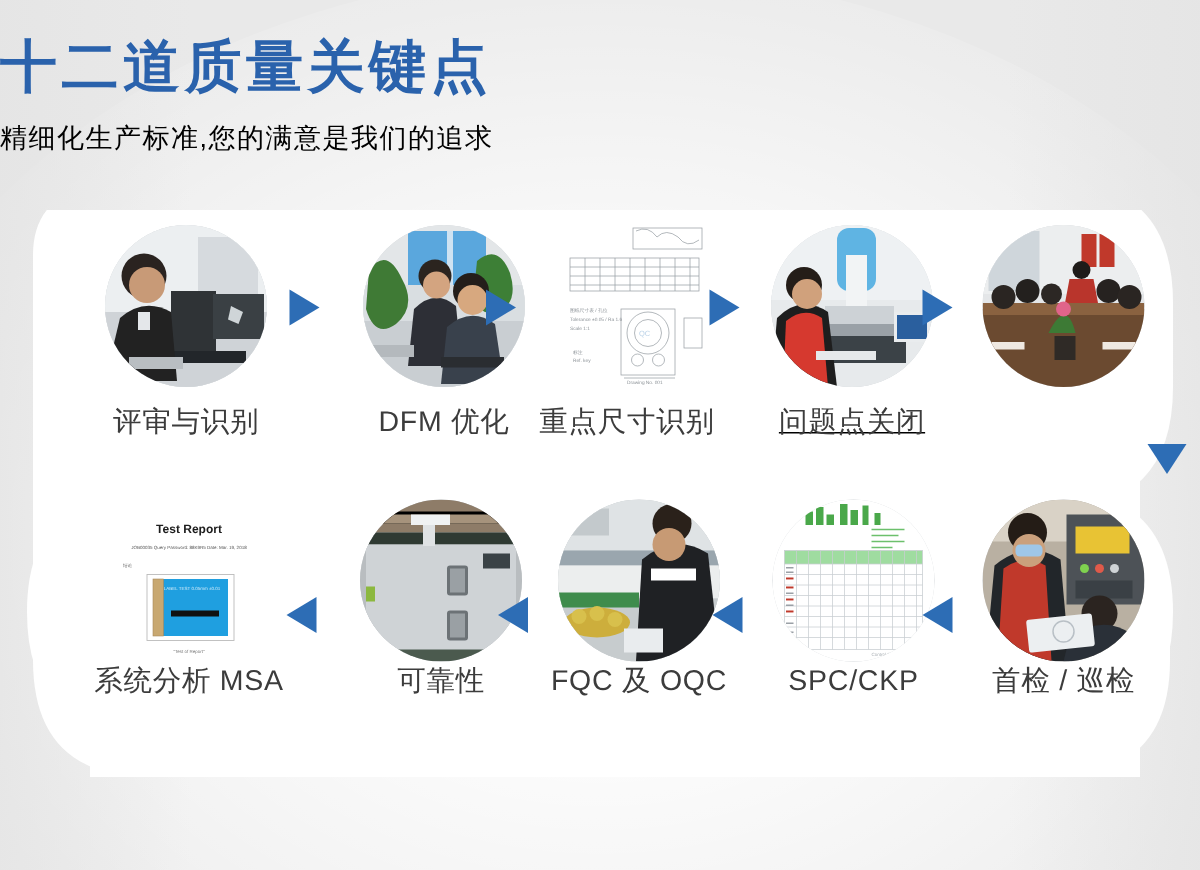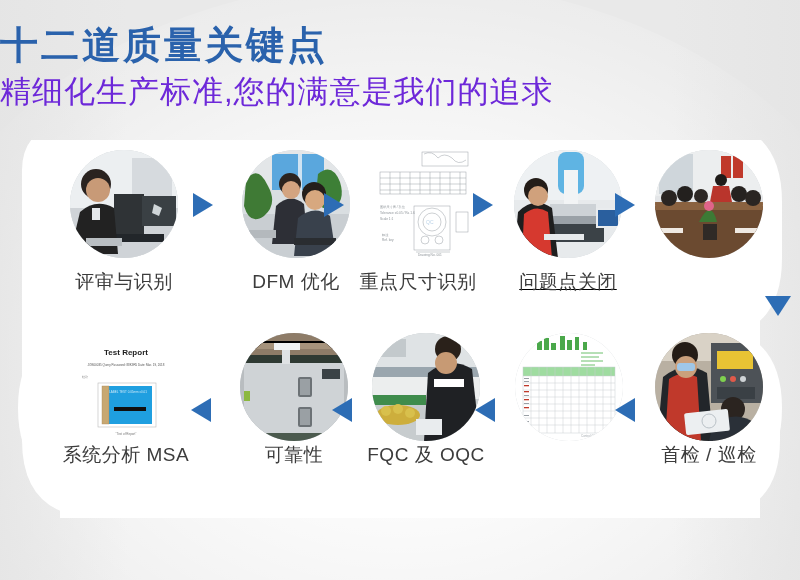--- a/index.html
+++ b/index.html
@@ -28,21 +28,21 @@
     background:linear-gradient(to right,rgba(228,228,228,.75) 0%,rgba(228,228,228,0) 16%,rgba(228,228,228,0) 84%,rgba(228,228,228,.75) 100%);
   }
 
   
   .header{position:absolute;left:0;right:0;top:22px;text-align:left;}
   .title{
     font-size:38px;line-height:46px;font-weight:bold;color:#2a62ac;
     letter-spacing:3px;
   }
   .subtitle{
-    margin-top:9px;font-size:31px;line-height:30px;color:#6d28d9;
+    margin-top:9px;font-size:18px;line-height:30px;color:#000000;
     letter-spacing:1px;
   }
 
   
   .ribbon{position:absolute;left:0;top:140px;width:800px;height:380px;}
   .ribbon svg{display:block;}
 
   
   .row{position:absolute;left:11px;width:800px;padding-left:32px;}
   .row1{top:150px;height:150px;}
@@ -348,20 +348,21 @@
             <rect x="9" y="45" width="5" height="1"></rect>
               <rect x="9" y="48" width="5" height="1"></rect>
             <rect x="9" y="62" width="5" height="1"></rect>
               <rect x="9" y="70" width="5" height="1"></rect>
             <rect x="9" y="82" width="5" height="1"></rect>
               <rect x="9" y="88" width="5" height="1"></rect>
           </g>
           <text x="66" y="104" fill="#a8aeb3" font-size="3" font-family="Liberation Sans, sans-serif">Control Chart — SPC</text>
         </svg>
       </div>
+      <div class="caption">SPC/CKP</div>
     </div>
 
     <div class="arrow arrow-left" style="left:604px;top:65px;"></div>
 
     <div class="node" style="left:628px;">
       <div class="thumb">
         <svg width="108" height="108" viewBox="0 0 108 108">
           <rect width="108" height="108" fill="#b9b0a2"></rect>
           <rect x="0" y="0" width="108" height="28" fill="#d9d2c6"></rect>
           <rect x="56" y="10" width="52" height="60" fill="#4d5257"></rect>

